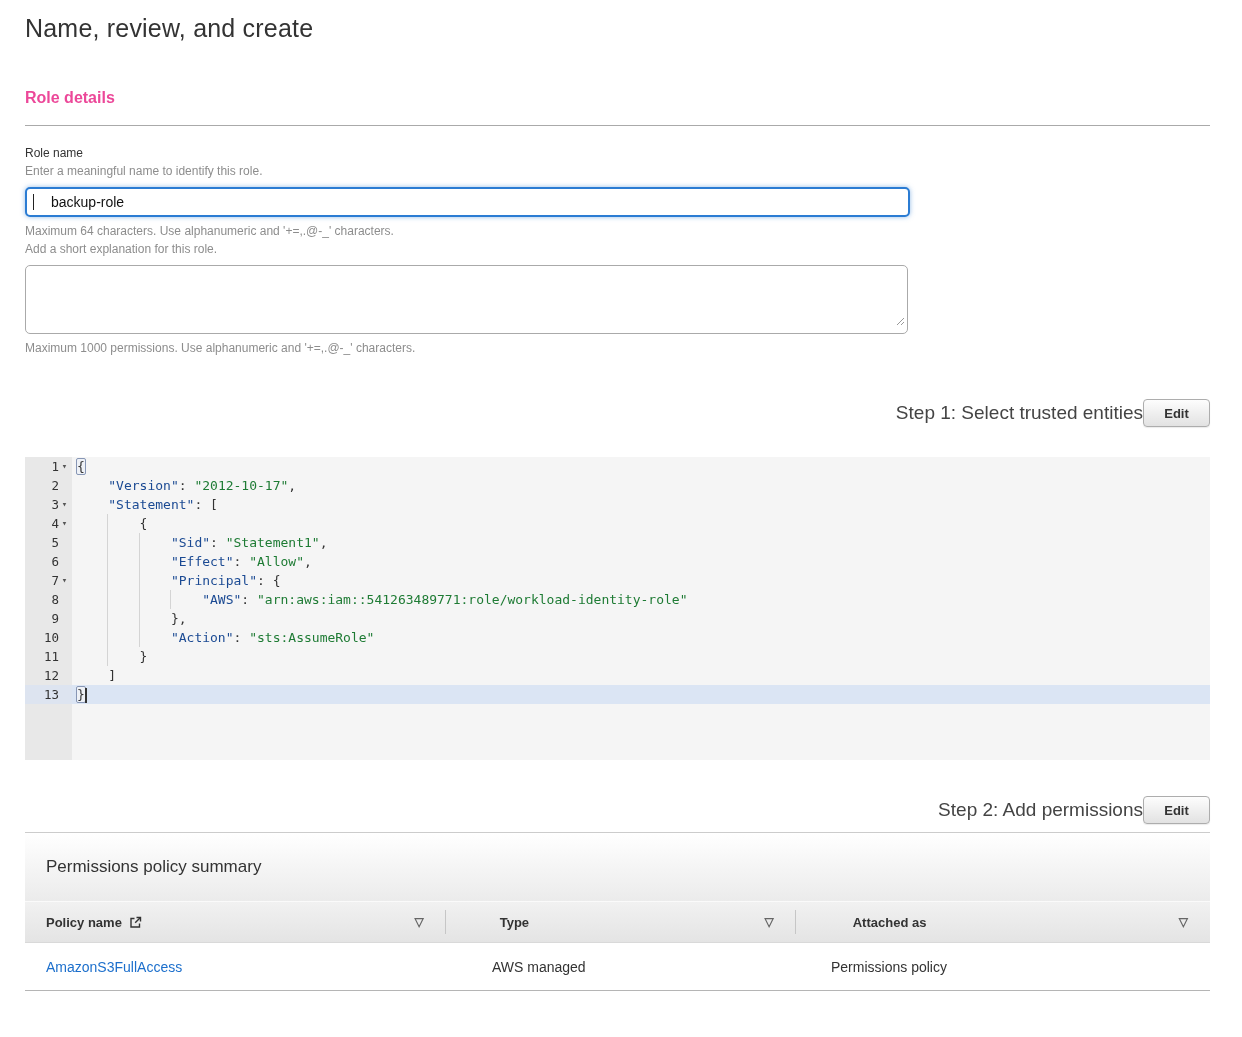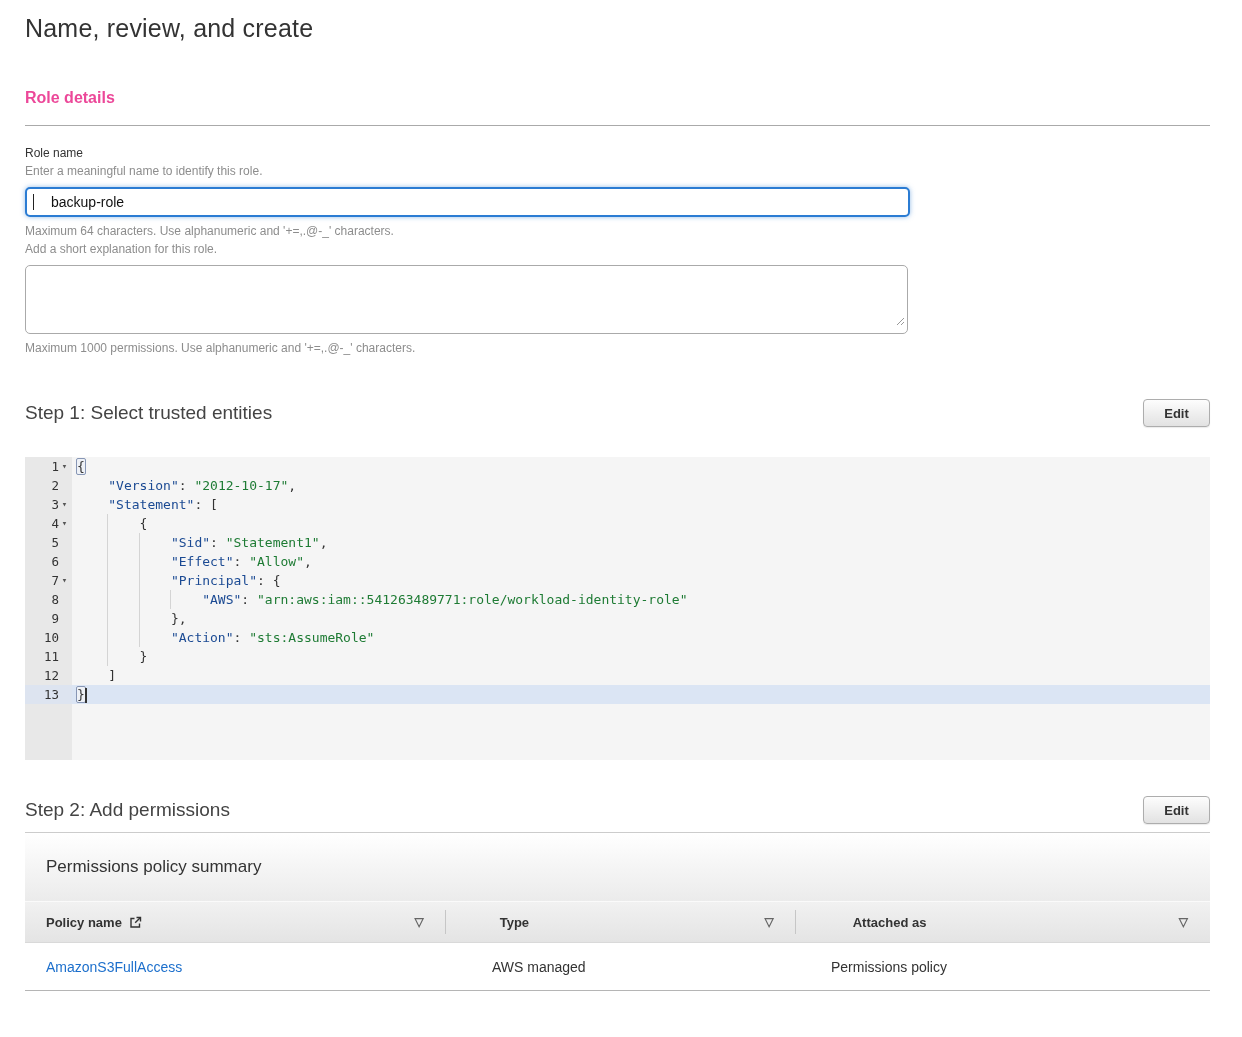--- a/index.html
+++ b/index.html
@@ -30,21 +30,21 @@
   .text-caret { position: absolute; left: 8px; top: 7px; width: 1px; height: 16px; background: #222; }
 
   .description-textarea {
     width: 883px; height: 69px; margin-top: 9px; padding: 6px 8px; font-size: 14px; color: #111;
     font-family: "Liberation Sans", sans-serif;
     border: 1px solid #aaa; border-radius: 5px; outline: none; resize: none; display: block;
   }
   .textarea-wrap { position: relative; width: 883px; }
   .resize-handle { position: absolute; right: 3px; bottom: 4px; }
 
-  .step-row { display: flex; align-items: center; justify-content: space-between; }
+  .step-row { display: flex; align-items: center; justify-content: flex-end; }
   .step-row.step1 { margin-top: 44px; }
   .step-row.step2 { margin-top: 36px; }
   .step-heading { font-size: 19px; font-weight: 400; color: #444; }
   .edit-button {
     min-width: 67px; height: 28px; padding: 0 20px;
     font-family: "Liberation Sans", sans-serif; font-size: 13px; font-weight: 700; color: #333;
     background: linear-gradient(#fdfdfd, #e2e2e2);
     border: 1px solid #adadad; border-radius: 4px; cursor: pointer;
     box-shadow: 0 1px 1px rgba(0,0,0,.08);
   }

